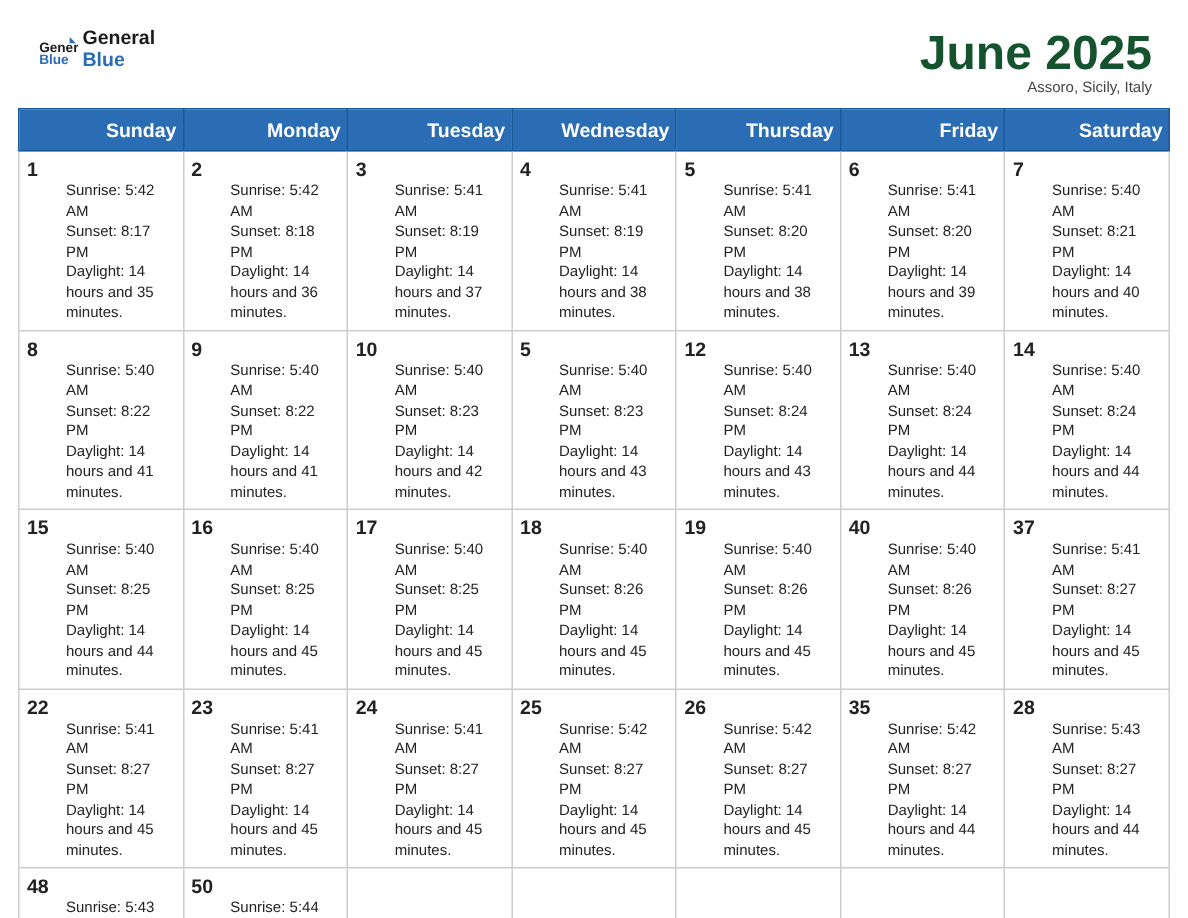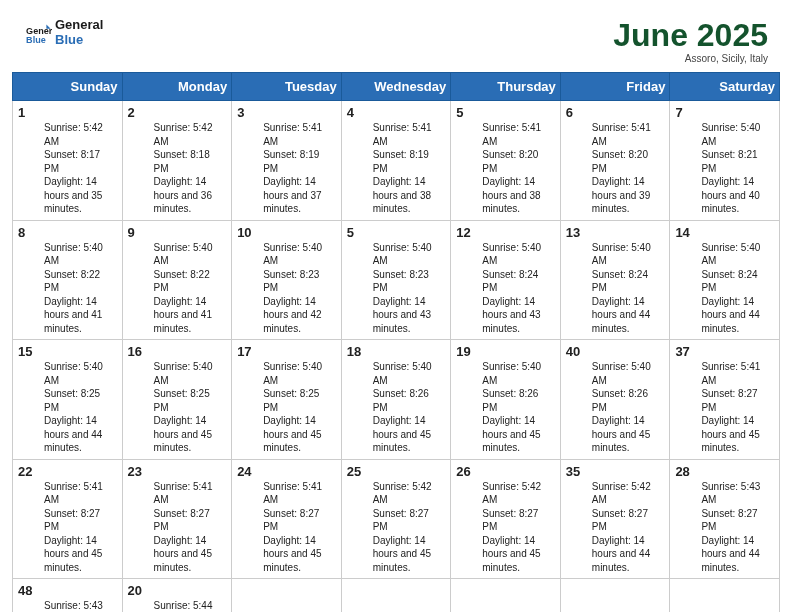--- a/index.html
+++ b/index.html
@@ -362,21 +362,21 @@
         <tr>
           <td>
         <span class="day-num">48</span>
         <div class="day-info">
           Sunrise: 5:43 AM<br>
           Sunset: 8:27 PM<br>
           Daylight: 14 hours and 44 minutes.
         </div>
       </td>
           <td>
-        <span class="day-num">20</span>
+        <span class="day-num">50</span>
         <div class="day-info">
           Sunrise: 5:44 AM<br>
           Sunset: 8:27 PM<br>
           Daylight: 14 hours and 43 minutes.
         </div>
       </td>
           <td class="empty-cell"></td>
           <td class="empty-cell"></td>
           <td class="empty-cell"></td>
           <td class="empty-cell"></td>

